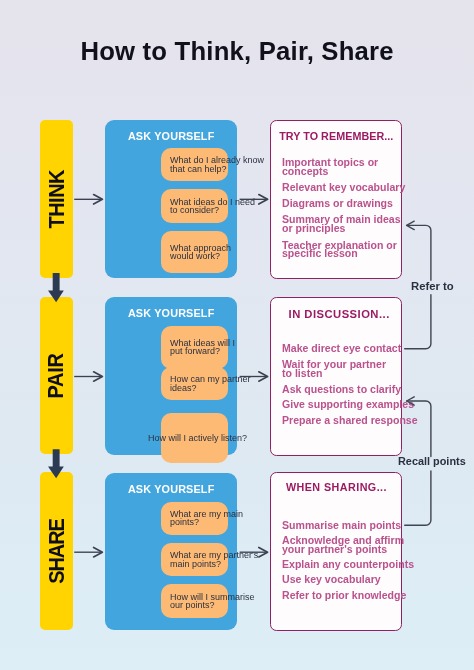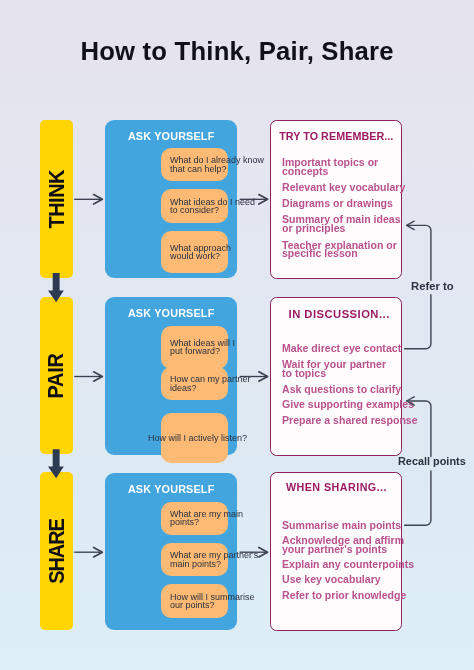--- a/index.html
+++ b/index.html
@@ -95,21 +95,21 @@
         </div>
         <div class="qbox" style="top: 116px; height: 50px; justify-content: center;">
           <div class="qtext"><span>How will I actively listen?</span></div>
         </div>
       </div>
   </div>
   <div class="pinkbox" style="top:296.7px;height:159.6px;">
     <div class="pinkhead" style="top:9.7px;font-size:11.6px;letter-spacing:0.48px;text-indent:0.48px;padding-left:5.5px;box-sizing:border-box;">IN DISCUSSION...</div>
     <div class="pitem sp2" style="top:46.3px;letter-spacing:0;">
         <div><span>Make direct eye contact</span></div>
-        <div><span>Wait for your partner</span><br><span>to topics</span></div>
+        <div><span>Wait for your partner</span><br><span>to listen</span></div>
         <div><span>Ask questions to clarify</span></div>
         <div><span>Give supporting examples</span></div>
         <div><span>Prepare a shared response</span></div>
       </div>
   </div>
 
   <div class="ybar" style="top:472.4px;height:157.8px;">
     <div class="ylabel">
         <span style="letter-spacing:-1.2px;text-indent:-1.2px;">SHARE</span>
       </div>

